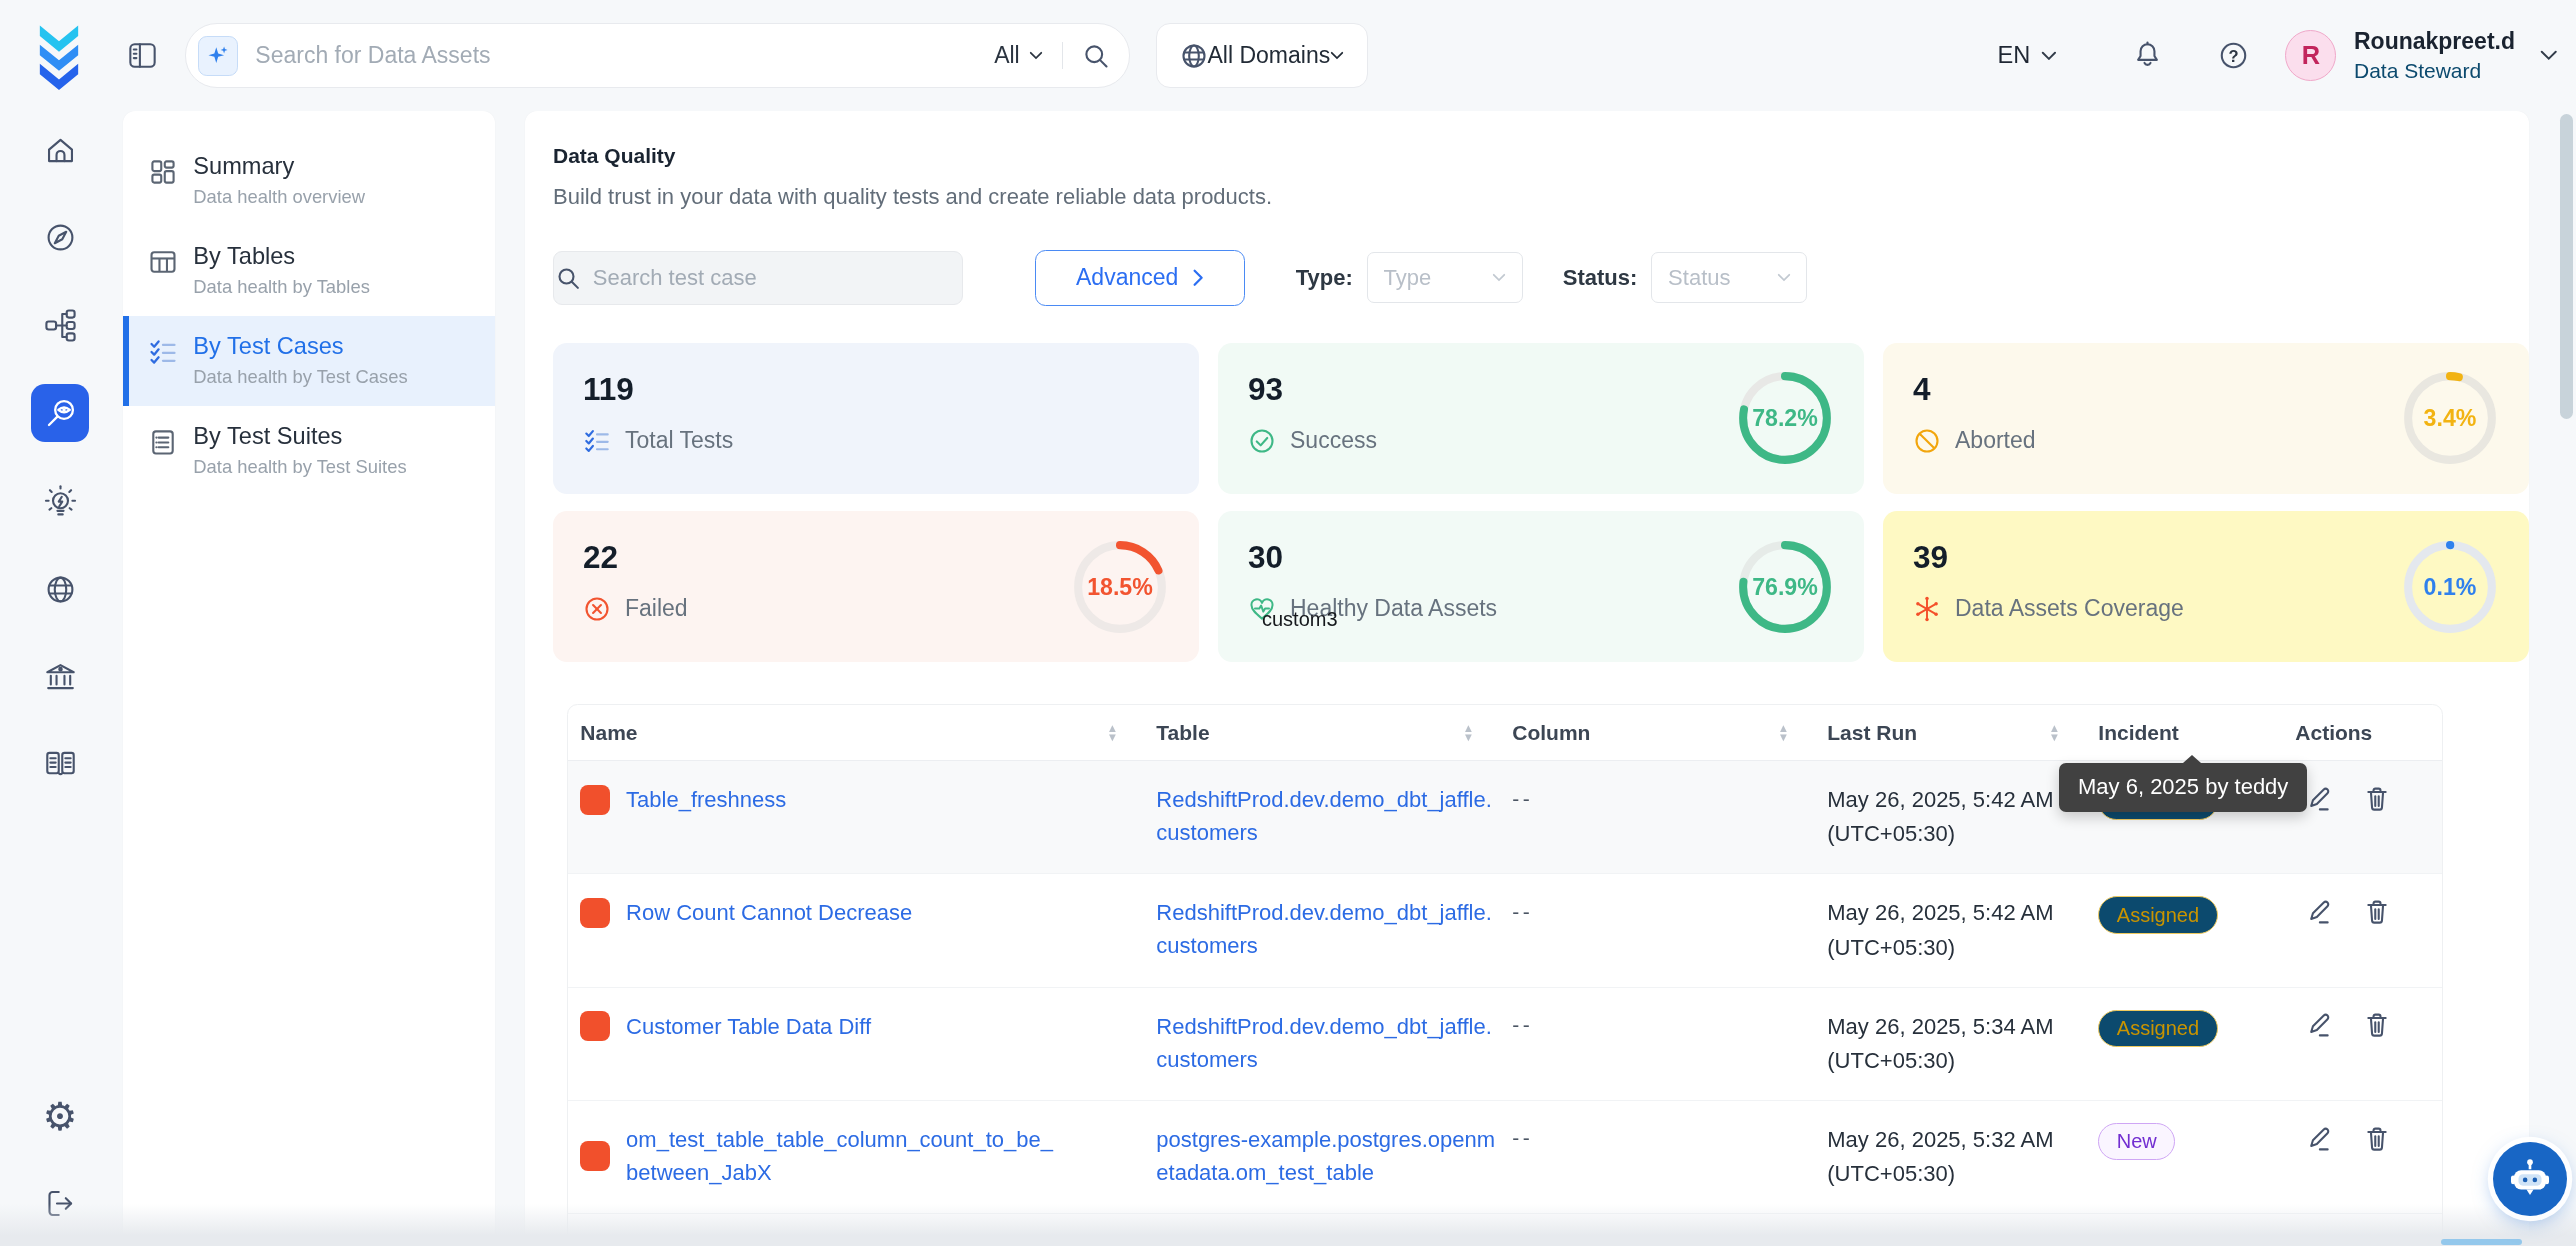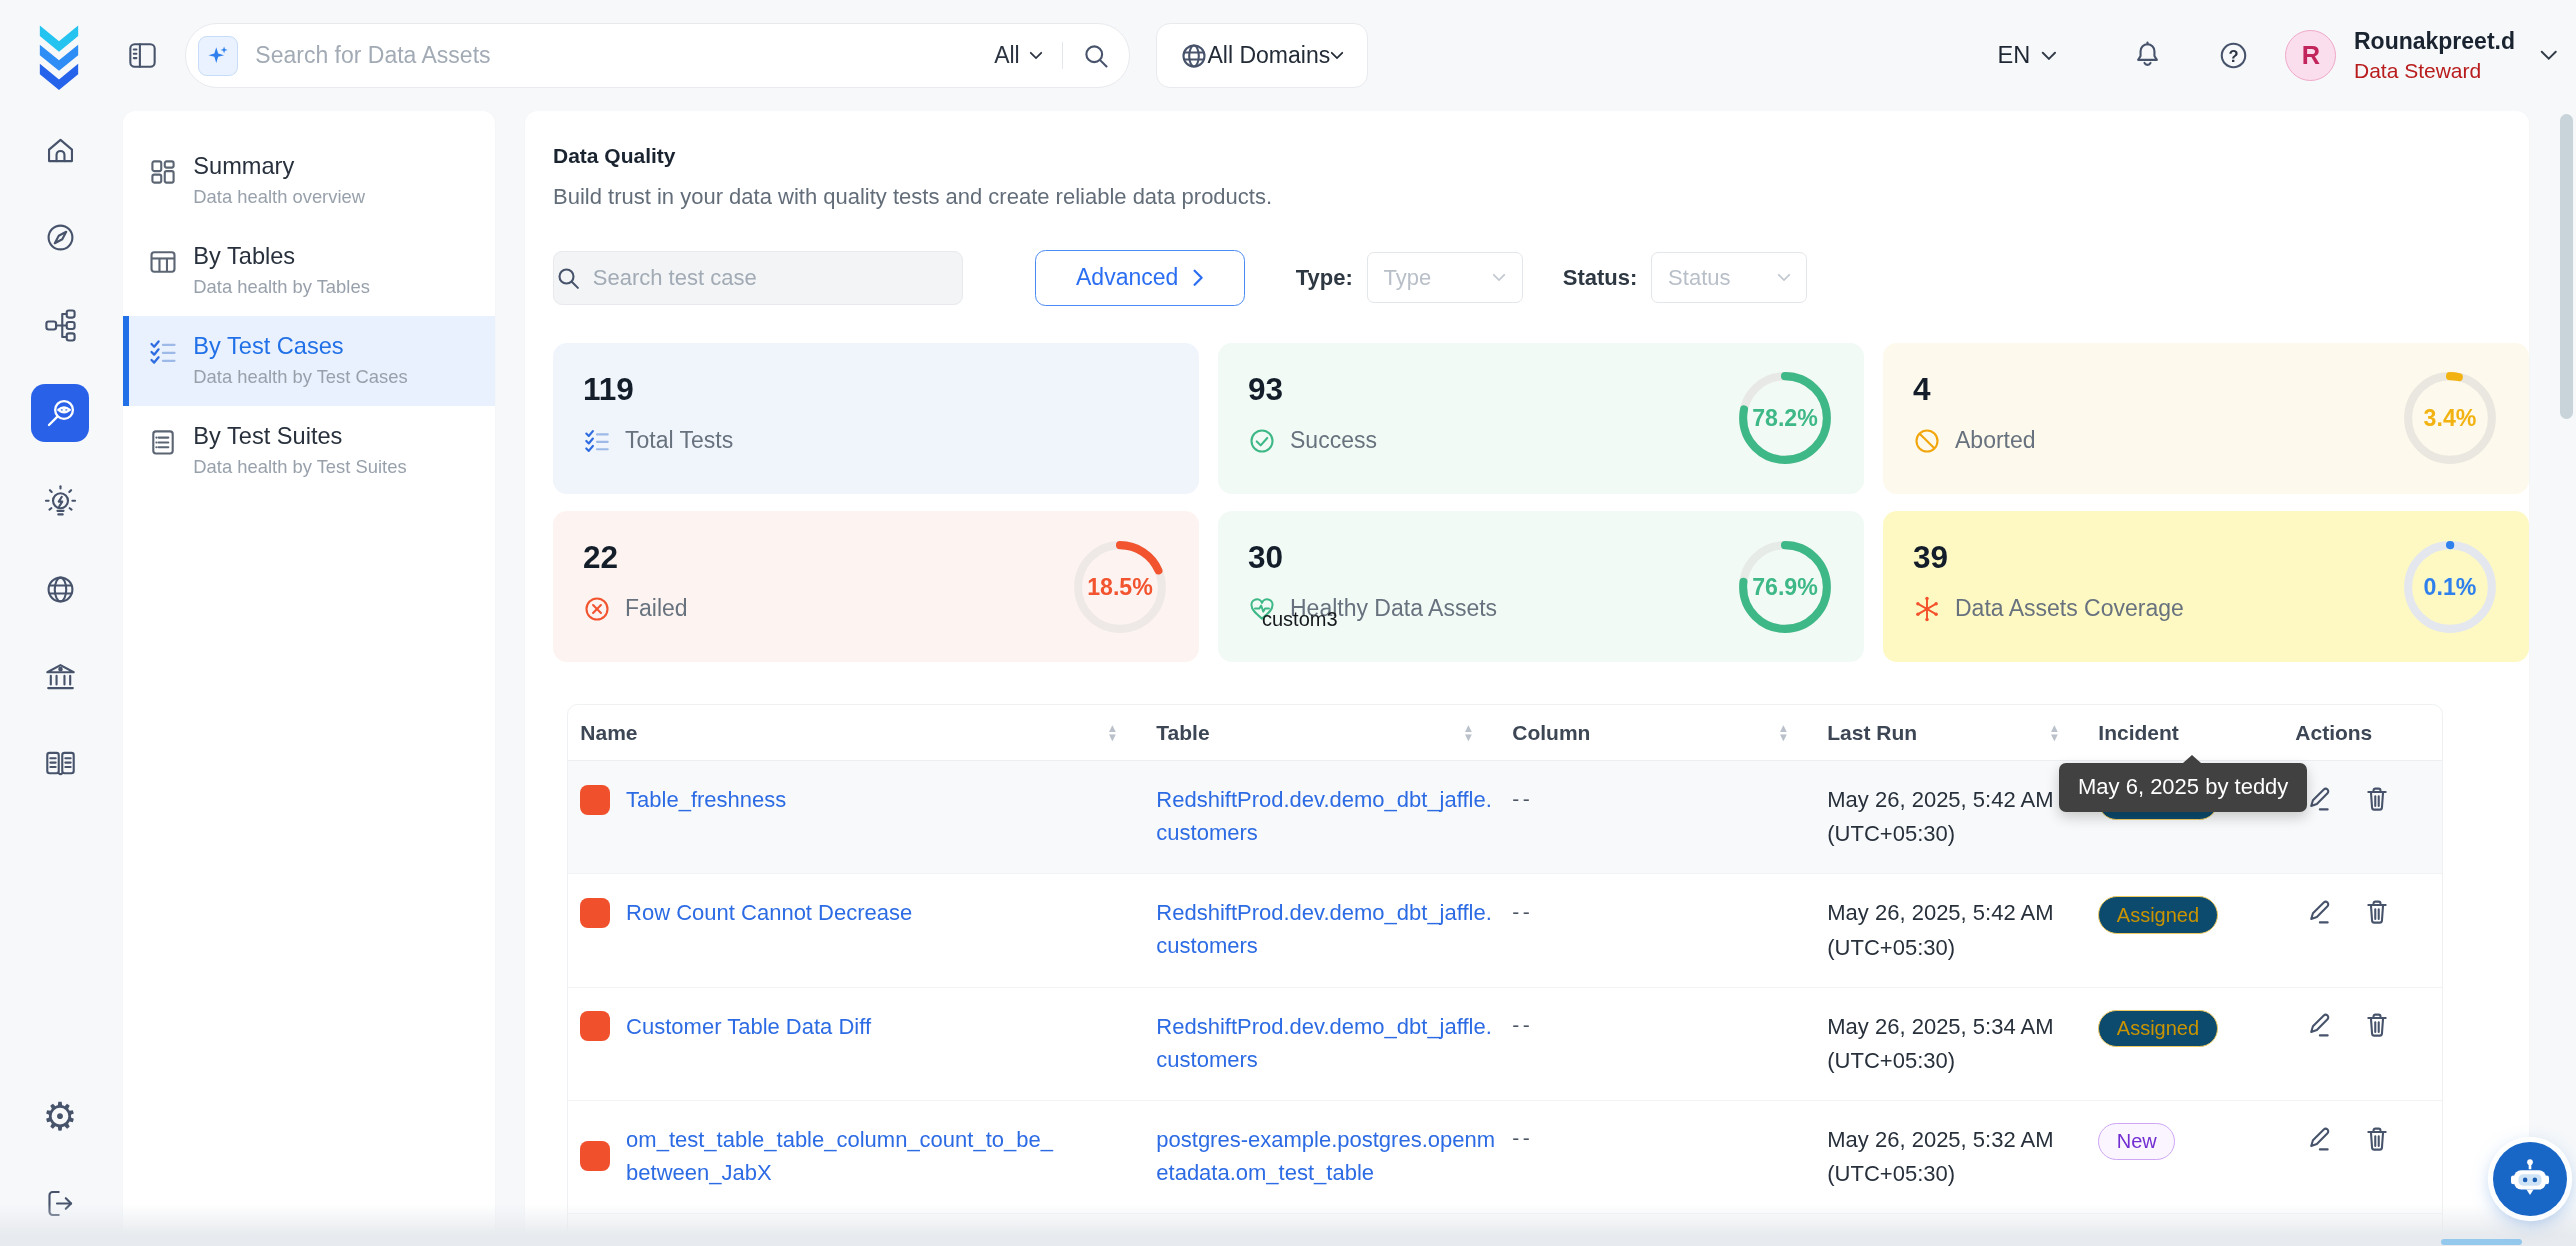--- a/index.html
+++ b/index.html
@@ -18,21 +18,21 @@
   .search-input::placeholder { color:#a2abb5; }
   .scope { display:flex; align-items:center; gap:8.8px; font-size:23px; color:#2b3440; padding-right:19px; border-right:0.9px solid #e3e6ea; }
   .sb-mag { margin-left:19px; }
   .domains-btn { margin-left:26px; height:65px; background:#fff; border:0.9px solid #e8eaee; border-radius:14px; display:flex; align-items:center; gap:0; padding:0 23px; font-size:23px; color:#222b36; font-weight:500; }
   .spacer { flex:1; }
   .lang { display:flex; align-items:center; gap:10.5px; font-size:23.6px; color:#1f2733; font-weight:500; }
   .bell { margin-left:75px; } .help { margin-left:53px; }
   .avatar { margin-left:35px; width:51px; height:51px; border-radius:50%; background:#fbdeed; border:1.8px solid #f0a8c9; color:#c2255c; display:flex; align-items:center; justify-content:center; font-size:25.4px; font-weight:700; }
   .userblock { margin-left:17.5px; line-height:1.25; }
   .uname { font-size:23px; font-weight:700; color:#1a2330; }
-  .urole { font-size:21px; color:#b91c1c; margin-top:2.6px; }
+  .urole { font-size:21px; color:#0c4a6e; margin-top:2.6px; }
   .ucaret { margin-left:24.5px; margin-right:19px; }
 
   
   .rail { position:absolute; left:0; top:111px; width:120px; bottom:0; }
   .rail-item { position:absolute; left:50%; transform:translateX(-50%); width:58px; height:58px; display:flex; align-items:center; justify-content:center; border-radius:14px; cursor:pointer; }
   .rail-item.active { background:#2962e9; }
   .gear-glyph { font-size:39px; color:#47536b; line-height:1; }
 
   
   .subnav { position:absolute; left:123px; top:111px; width:372px; height:1135px; background:#fff; border-radius:12.3px; box-shadow:0 0.9px 1.8px rgba(16,24,40,.04); padding-top:24.5px; z-index:5; }

